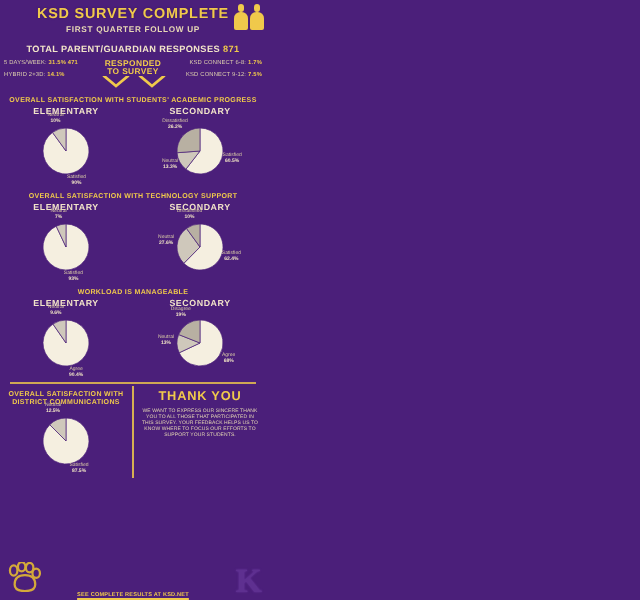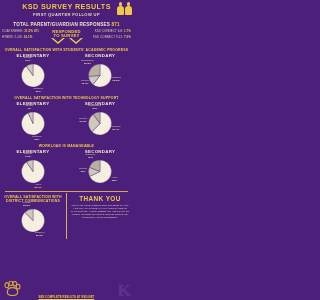--- a/index.html
+++ b/index.html
@@ -107,21 +107,21 @@
     text-align:center; font-size:2.8px; font-weight:bold;
     color:#f0c94b; text-decoration:underline; letter-spacing:.1px;
   }
 </style>
 </head>
 <body>
 
 <div class="page">
 
   <div class="header">
-    <div class="title">KSD SURVEY RESULTS</div>
+    <div class="title">KSD SURVEY COMPLETE</div>
     <div class="subtitle">FIRST QUARTER FOLLOW UP</div>
     <div class="people">
       <div class="person">
         <div class="head"></div>
         <div class="body"></div>
       </div>
       <div class="person">
         <div class="head"></div>
         <div class="body"></div>
       </div>

